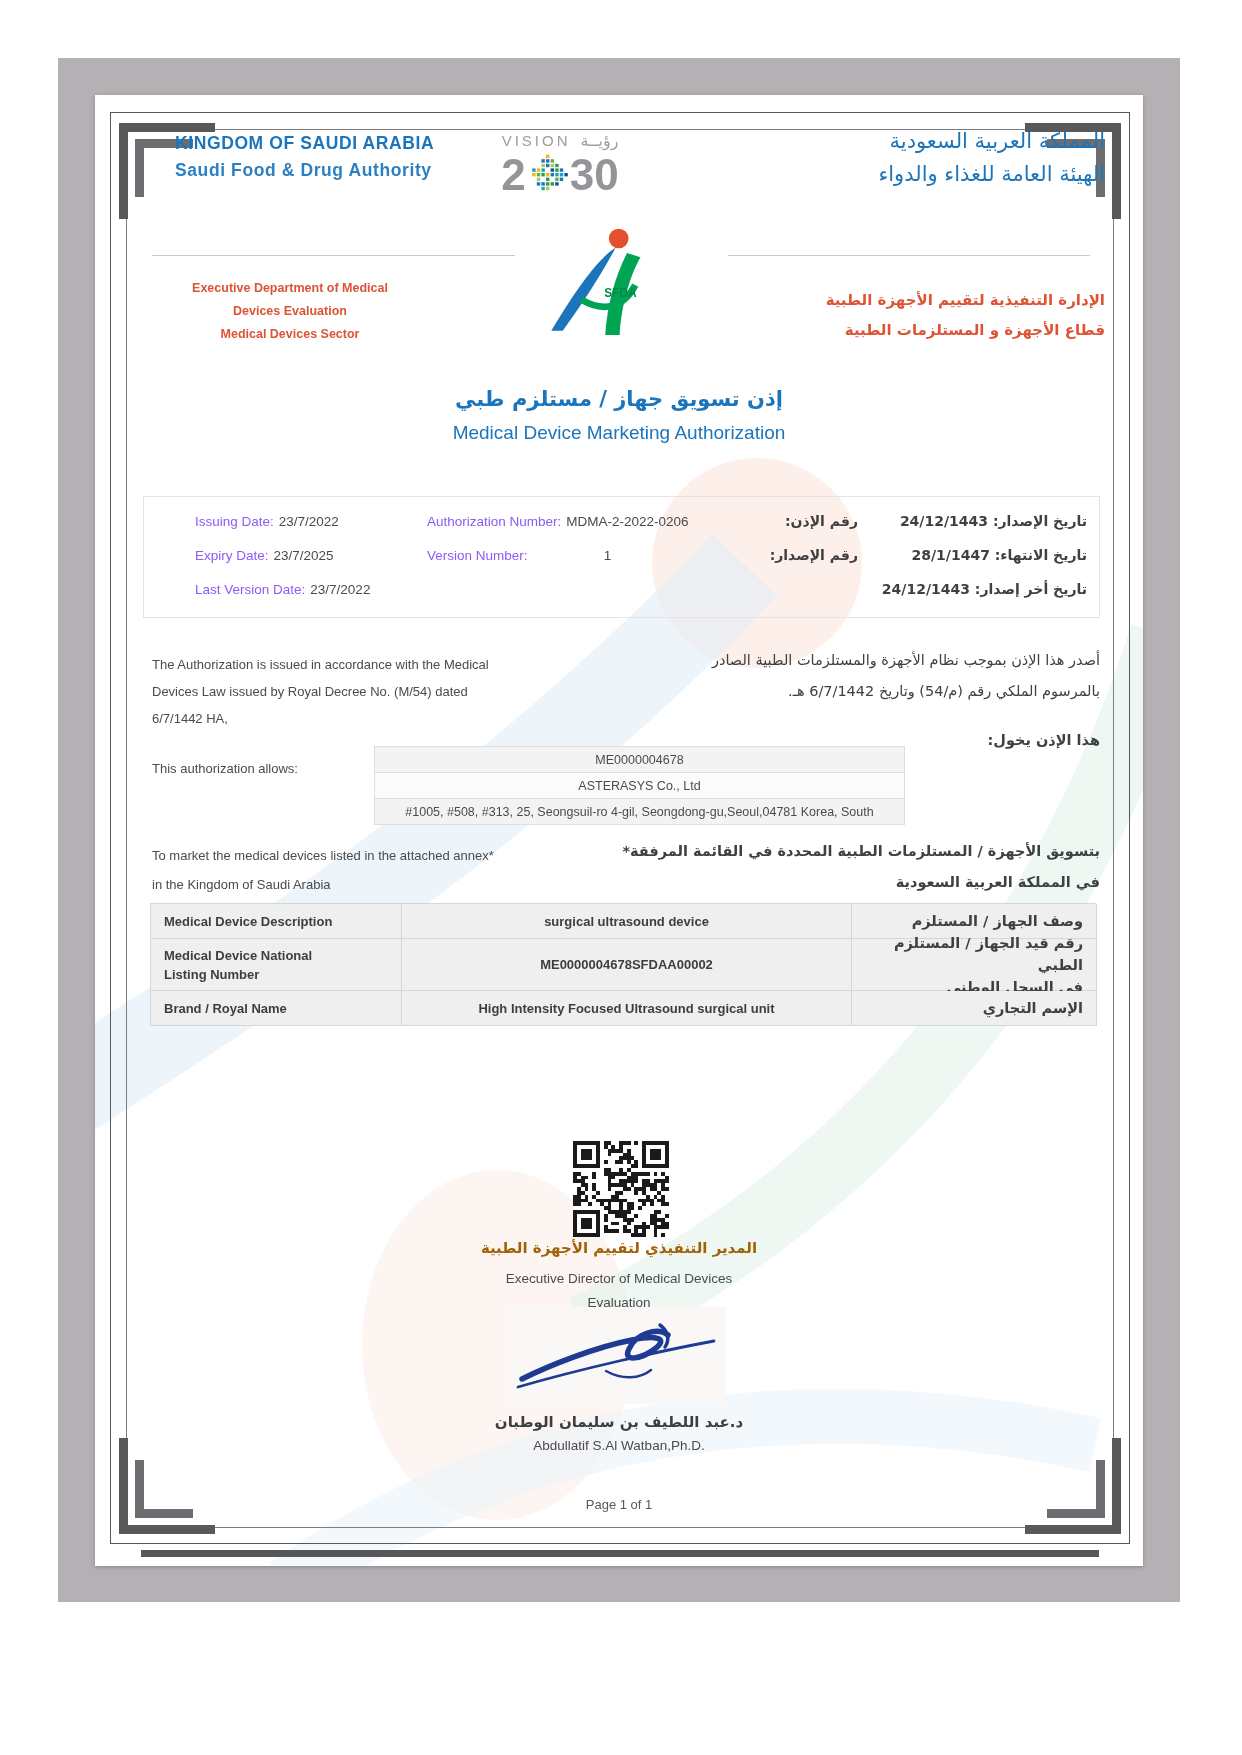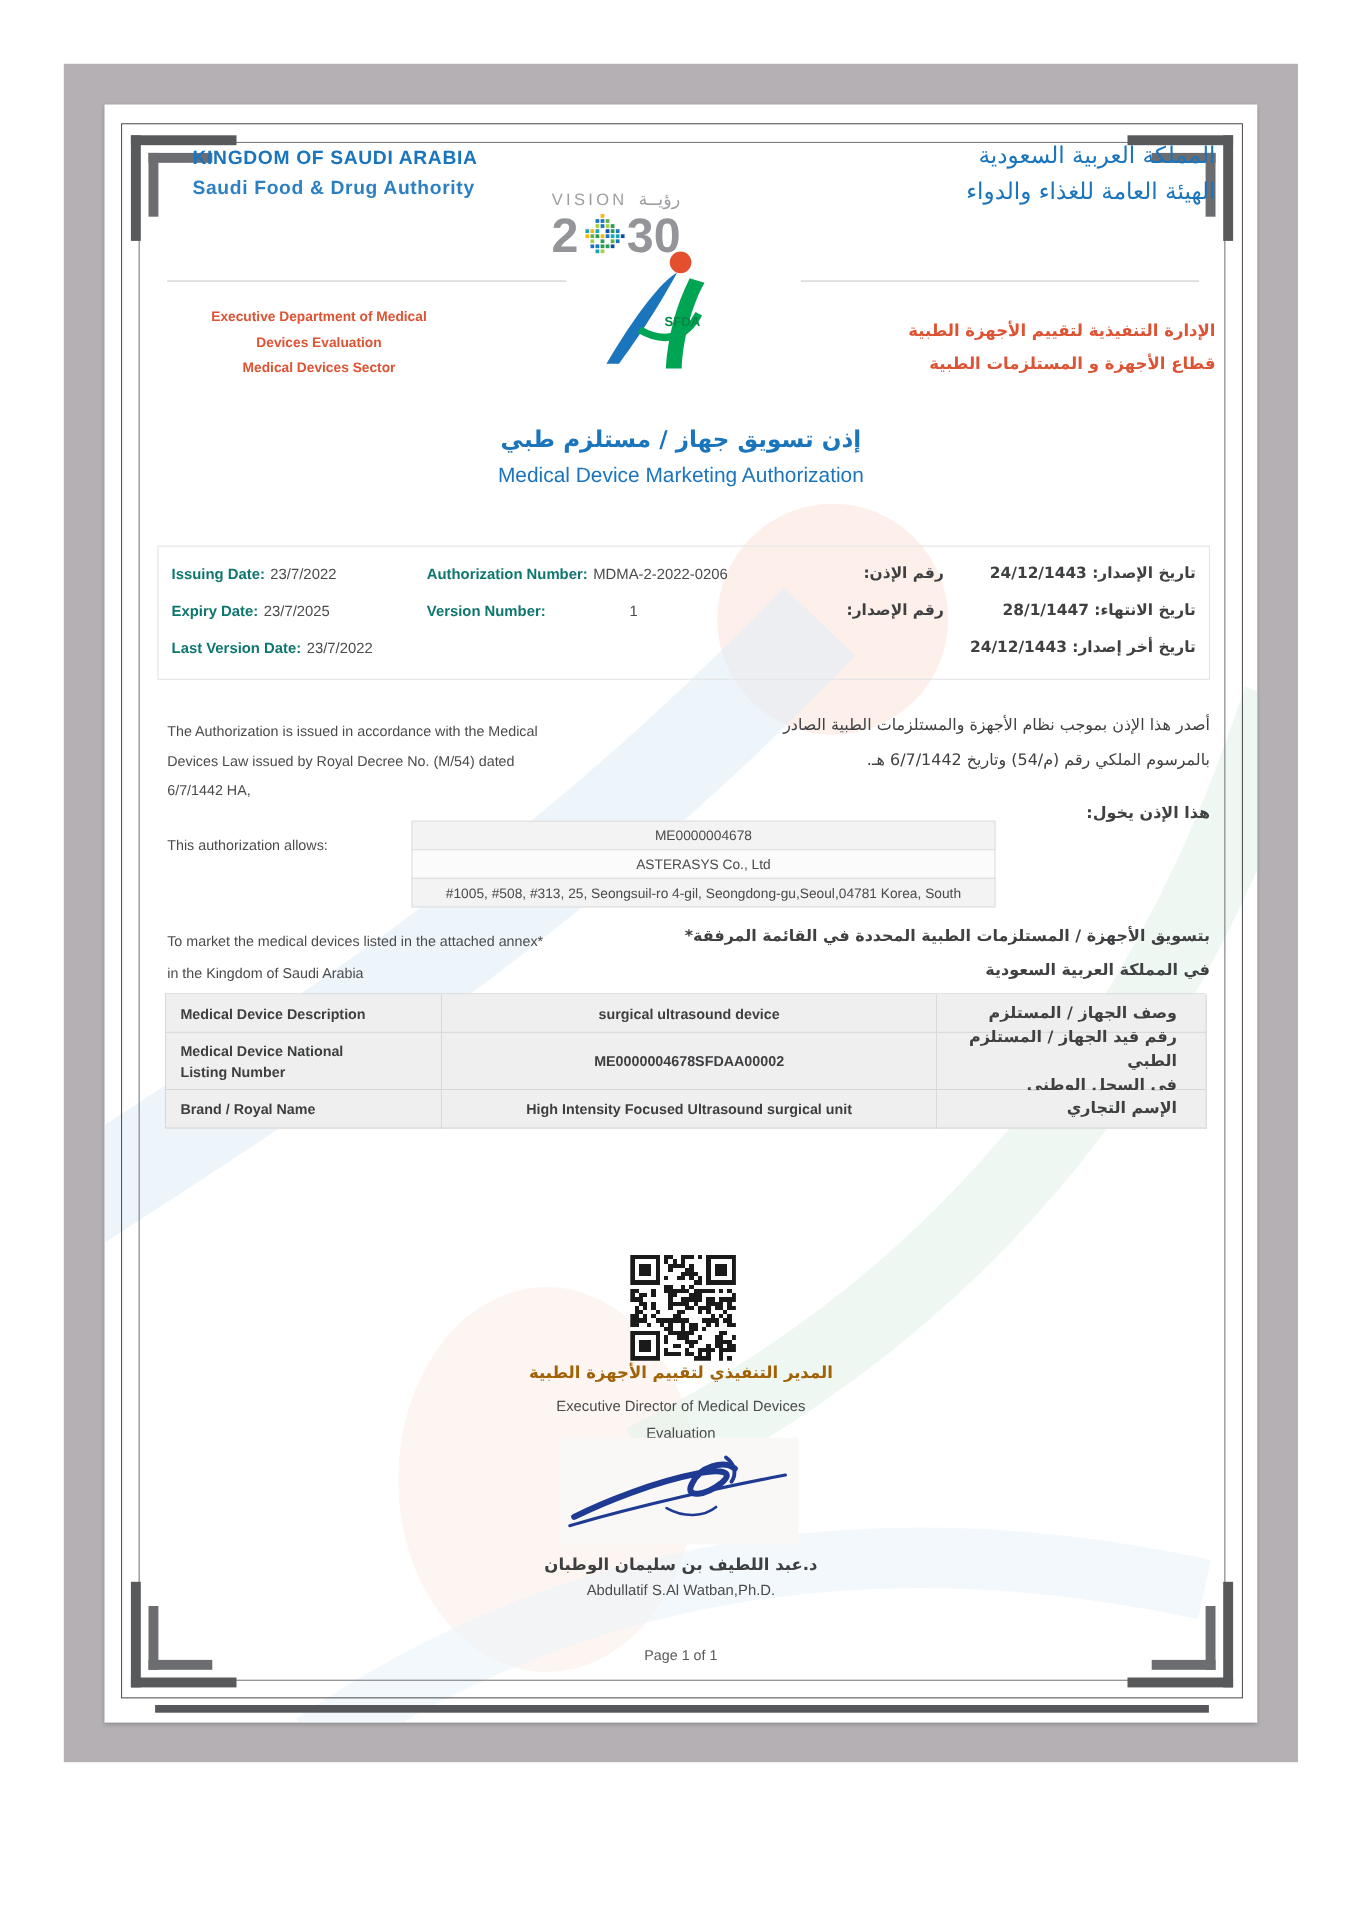--- a/index.html
+++ b/index.html
@@ -33,39 +33,39 @@
   .red { color:#dd5434; }
   .b { font-weight:bold; }
   .ctr { left:0; right:0; text-align:center; }
 
   .org-en { left:80px; top:38px; letter-spacing:.6px; }
   .org-en .l1 { font-size:17.5px; font-weight:bold; }
   .org-en .l2 { font-size:17.5px; margin-top:6px; font-weight:bold; opacity:.92; }
   .org-ar { right:38px; top:30px; text-align:right; font-size:21px; line-height:33px;margin-left:36px; }
 
   .vision { left:352px; top:36px; width:226px; text-align:center; color:#9b9da0; }
-  .vision .row1 { font-size:15px; letter-spacing:3px; display:flex; justify-content:center; gap:10px; align-items:baseline;margin-top:40px; }
+  .vision .row1 { font-size:15px; letter-spacing:3px; display:flex; justify-content:center; gap:10px; align-items:baseline; }
   .vision .row1 .var { font-size:16px; letter-spacing:0; }
   .vision .row2 { display:flex; justify-content:center; align-items:center; margin-top:2px; }
   .vision .digit { font-size:44px; font-weight:bold; color:#939598; line-height:46px; }
 
   .divider { height:1px; background:#c9c9c9; top:160px; }
   .dvl { left:57px; width:363px; } .dvr { left:633px; width:362px; }
 
   .dept-en { left:72px; top:182px; width:246px; text-align:center; font-size:12.5px; line-height:23px; font-weight:bold; }
   .dept-ar { right:38px; top:190px; text-align:right; font-size:15px; line-height:30px; font-weight:bold; }
   .sfda-emblem { left:452px; top:130px; }
 
   .title-ar { top:292px; font-size:21px; font-weight:bold; }
   .title-en { top:327px; font-size:19px; }
 
   .meta { left:48px; top:401px; width:957px; height:122px; border:1px solid #e4e4e4;
           display:grid; grid-template-columns:232px 322px 148px 1fr; grid-auto-rows:34px;
           align-items:center; padding:7px 12px; font-size:13.5px; }
-  .meta .lab { font-weight:bold; color:#0f766e; margin-right:5px; }
+  .meta .lab { font-weight:normal; color:#8b5cf6; margin-right:5px;margin-left:39px; }
   .meta .aval { text-align:right; font-weight:bold; color:#3f4042; font-size:14px; }
   .meta .alab { text-align:right; font-weight:bold; color:#3f4042; font-size:14px; padding-left:28px; }
   .meta .v1 { display:inline-block; width:150px; text-align:center; }
 
   .law-en { left:57px; top:556px; width:352px; font-size:13px; line-height:27px; }
   .law-ar { right:43px; top:550px; text-align:right; font-size:14.5px; line-height:31px; color:#3f4042; }
 
   .allows-en { left:57px; top:666px; font-size:13px; }
   .allows-ar { right:43px; top:637px; font-size:14.5px; color:#3f4042; }
   .allows-table { left:279px; top:651px; width:531px; font-size:12.5px; }
@@ -77,21 +77,21 @@
   .market-en { left:57px; top:746px; font-size:13px; line-height:29px; }
   .market-ar { right:43px; top:741px; text-align:right; font-size:14.5px; line-height:31px; color:#3f4042; }
 
   .dtable { left:55px; top:808px; width:946px; display:grid;
             grid-template-columns:251px 450px 245px; grid-template-rows:35px 52px 35px;
             border-top:1px solid #d6d6d6; border-left:1px solid #d6d6d6; }
   .dcell { background:#efefef; border-right:1px solid #d6d6d6; border-bottom:1px solid #d6d6d6;
            display:flex; flex-direction:column; justify-content:center; }
   .dcell.en { padding-left:13px; font-weight:bold; color:#3d3e40; font-size:13px; line-height:19px; }
   .dcell.val { align-items:center; font-weight:bold; color:#3d3e40; font-size:13px; }
-  .dcell.arc { padding-right:26px; text-align:right; font-weight:bold; color:#3f4042; font-size:14.5px; line-height:22px; }
+  .dcell.arc { padding-right:13px; text-align:right; font-weight:bold; color:#3f4042; font-size:14.5px; line-height:22px; }
 
   .qr { left:478px; top:1046px; width:96px; height:96px; }
   .role-ar { top:1144px; font-size:15px; font-weight:bold; color:#a16207; }
   .role-en { top:1172px; font-size:13.5px; line-height:24px; }
   .sigbox { left:415px; top:1212px; width:216px; height:97px; background:#f9f8f6; }
   .name-ar { top:1318px; font-size:15px; font-weight:bold; color:#3d3e40; }
   .name-en { top:1343px; font-size:13.5px; }
   .pagenum { top:1402px; font-size:13px; color:#58595b; }
 </style>
 </head>

